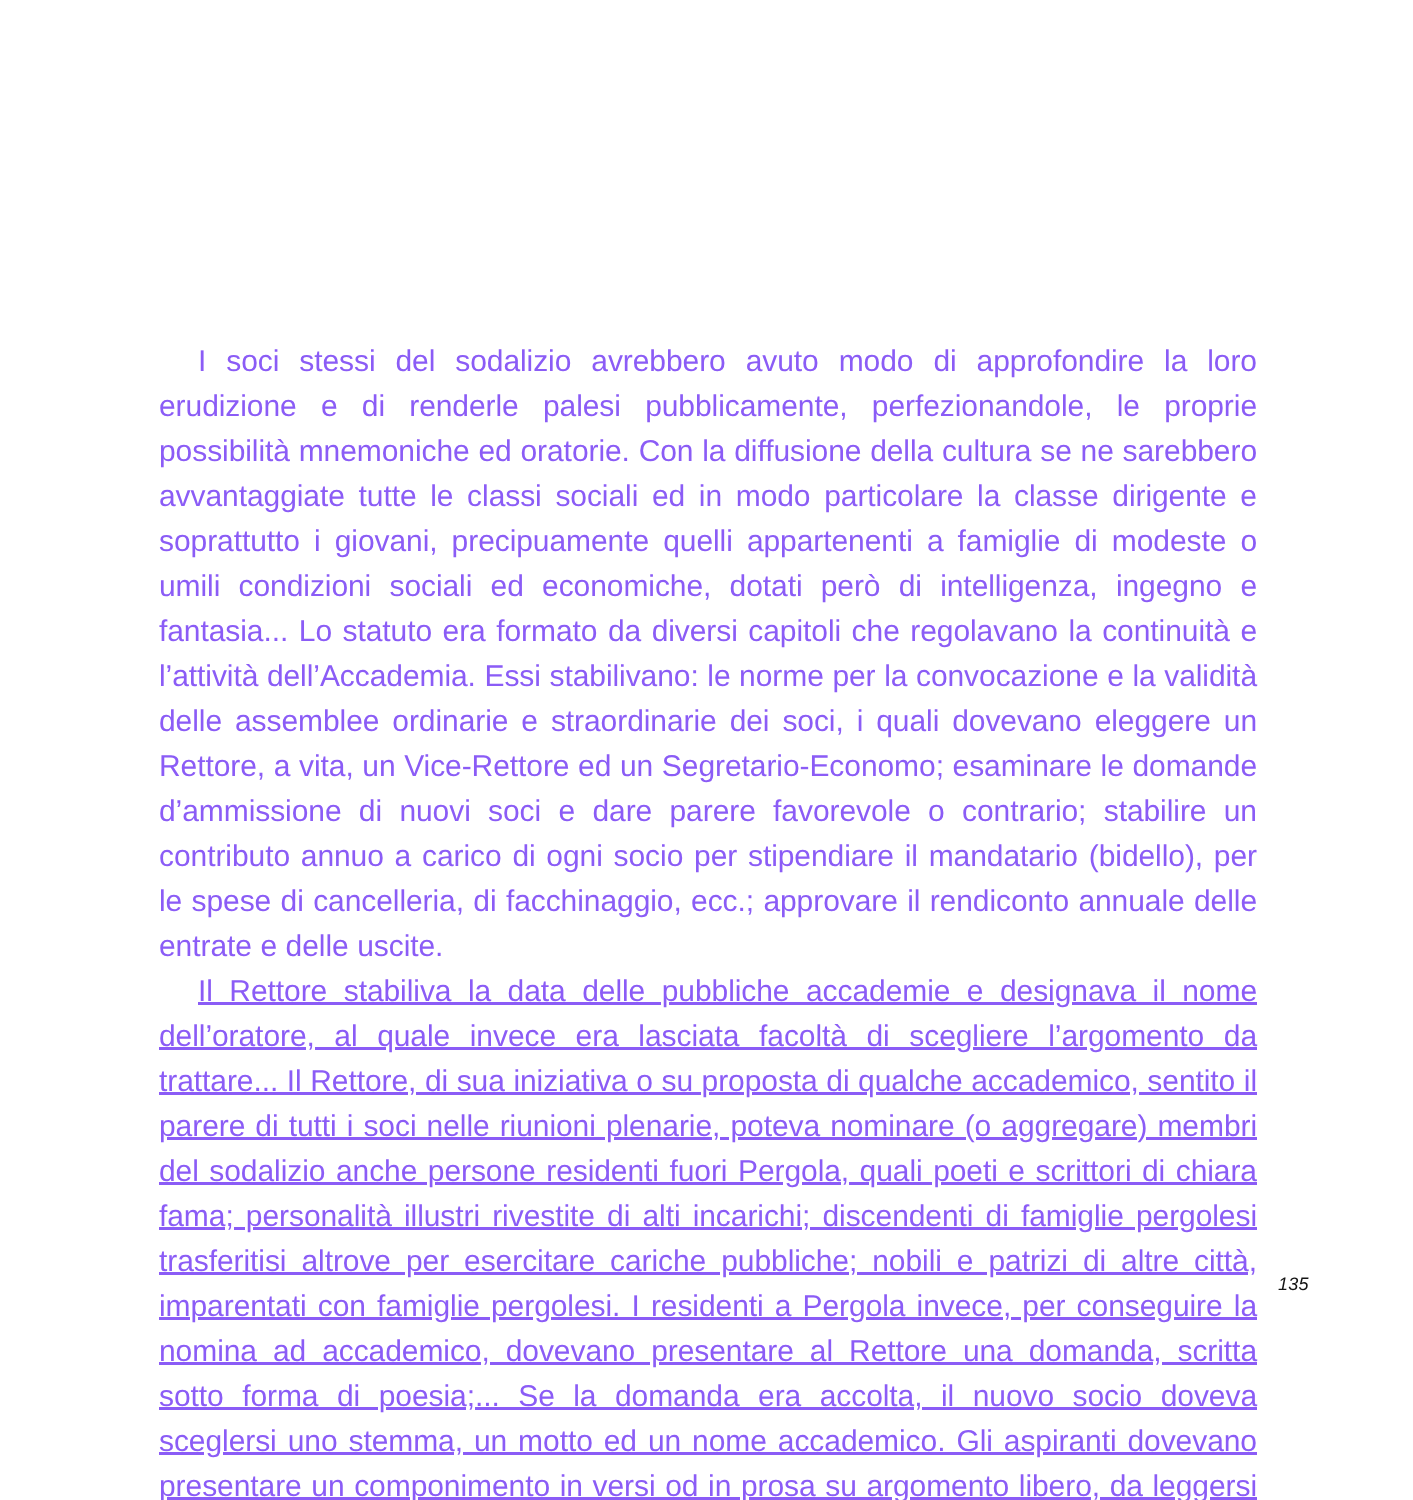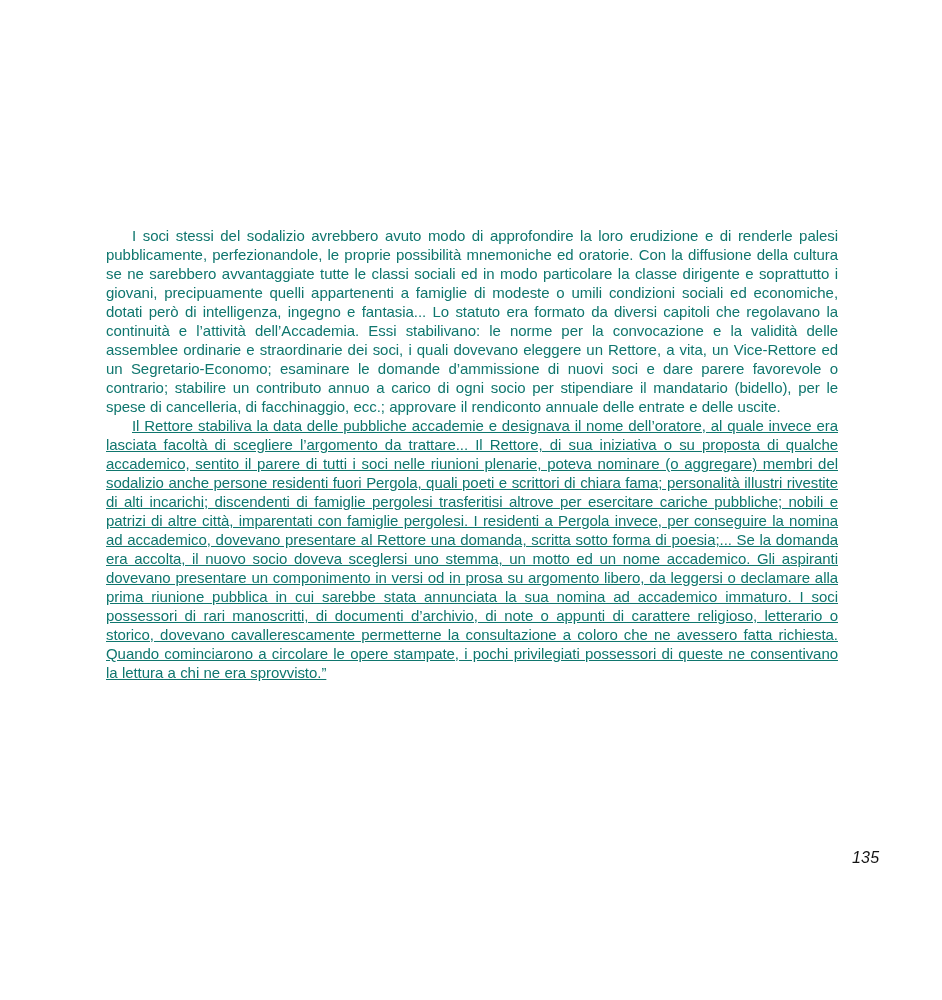--- a/index.html
+++ b/index.html
@@ -29,38 +29,38 @@
     left: 106px;
     top: 226px;
     width: 732px;
   }
 
   .para {
     margin: 0;
     text-align: justify;
     text-align-last: left;
     text-indent: 26px;
-    font-size: 15px;
-    line-height: 19px;
+    font-size: 20px;
+    line-height: 30px;
     letter-spacing: -0.05px;
     word-spacing: 0.2px;
-    color: #0f766e;
+    color: #8b5cf6;
     -webkit-font-smoothing: antialiased;
   }
 
   .para + .para {
     margin-top: 0;
     text-decoration: underline;
   }
 
   .page-number {
     position: absolute;
     left: 852px;
     top: 849px;
-    font-size: 16px;
+    font-size: 12px;
     font-style: italic;
     color: #141414;
     letter-spacing: 0.2px;
   }
 </style>
 </head>
 <body>
 
 <div class="page">
 

